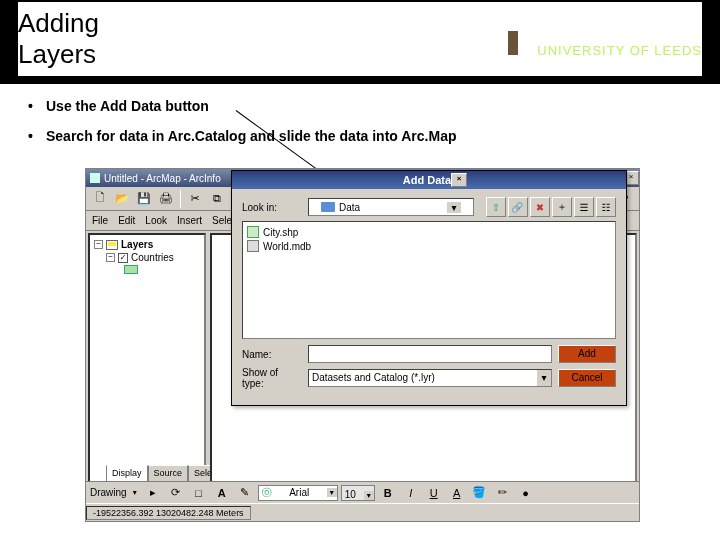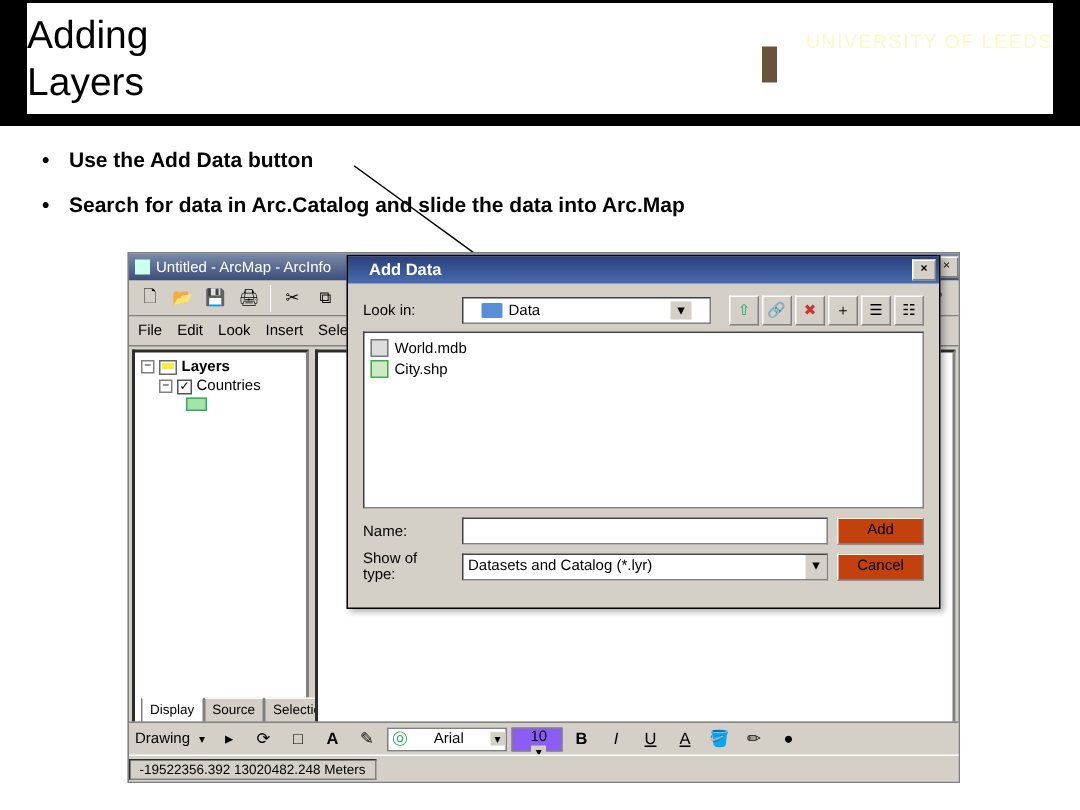--- a/index.html
+++ b/index.html
@@ -25,23 +25,23 @@
     bottom: 8px;
     font-size: 26px;
     padding: 6px 540px 6px 0;
     width: 684px;
   }
   .uni-brand {
     position: absolute;
     right: 18px;
     top: 20px;
     display: flex;
-    align-items: flex-start;
+    align-items: flex-end;
     gap: 10px;
-    color: #fef9c3;
+    color: #bef264;
   }
   .uni-logo {
     width: 28px;
     height: 38px;
     background: #fff;
     display: flex;
     align-items: flex-end;
     justify-content: center;
     padding-bottom: 3px;
   }
@@ -201,21 +201,21 @@
     font-size: 8px;
     line-height: 6px;
     text-align: center;
   }
   .layers-icon { width: 12px; height: 10px; background: #fff; border: 1px solid #666; position: relative; }
   .layers-icon::before { content:""; position:absolute; left:1px; top:1px; width:8px; height:4px; background:#ffeb3b; }
   .chk { width: 10px; height: 10px; border: 1px solid #555; background: #fff; font-size: 8px; line-height: 8px; text-align: center; }
   .poly-swatch { width: 14px; height: 9px; background: #a7e3a7; border: 1px solid #3a6; margin-left: 30px; }
   .toc-tabs {
     position: absolute;
-    bottom: 0; left: 4px; right: 0;
+    bottom: 0; left: 16px; right: 0;
     height: 18px;
     display: flex;
     font-size: 9px;
   }
   .toc-tab {
     border: 1px solid #808080;
     border-top-color: #fff;
     background: #d4d0c8;
     padding: 2px 5px;
   }
@@ -235,21 +235,21 @@
     background: #d4d0c8;
     border: 1px solid #000;
     box-shadow: 2px 2px 4px rgba(0,0,0,0.3);
   }
   .dlg-title {
     height: 18px;
     background: linear-gradient(#2a3f7a, #4a6db0);
     color: #fff;
     display: flex;
     align-items: center;
-    justify-content: space-between;
+    justify-content: center;
     padding: 0 2px 0 14px;
     font-size: 11px;
     font-weight: bold;
   }
   .dlg-body {
     padding: 8px 10px;
     font-size: 10px;
   }
   .dlg-row {
     display: flex;
@@ -354,27 +354,26 @@
     width: 80px; height: 16px;
     background: #fff;
     border: 1px solid #808080;
     padding-left: 3px;
     display: flex;
     align-items: center;
     justify-content: space-between;
   }
   .size-combo {
     width: 34px; height: 16px;
-    background: #8b5cf6;
+    background: #e5e5e5;
     border: 1px solid #808080;
     padding-left: 3px;
     display: flex;
-    align-items: center;
+    align-items: flex-end;
     justify-content: space-between;
-    flex-direction: column;
   }
   .small-dd { width: 10px; text-align: center; background: #d4d0c8; font-size: 8px; }
 </style>
 </head>
 <body>
 
 <div class="title-band">
   <div class="title-text">Adding Layers</div>
   <div class="uni-brand">
     <div class="uni-logo">
@@ -480,26 +479,26 @@
           <div class="dlg-ibtn" style="color:#1a6;">⇧</div>
           <div class="dlg-ibtn">🔗</div>
           <div class="dlg-ibtn" style="color:#c33;">✖</div>
           <div class="dlg-ibtn">＋</div>
           <div class="dlg-ibtn">☰</div>
           <div class="dlg-ibtn">☷</div>
         </div>
       </div>
       <div class="file-list">
         <div class="file-row">
+          <div class="shp-icon"></div>
+          <span>City.shp</span>
+        </div>
+        <div class="file-row">
           <div class="mdb-icon"></div>
           <span>World.mdb</span>
-        </div>
-        <div class="file-row">
-          <div class="shp-icon"></div>
-          <span>City.shp</span>
         </div>
       </div>
       <div class="dlg-row" style="margin-top:6px;">
         <div class="dlg-lbl">Name:</div>
         <div class="dlg-text"></div>
         <div class="dlg-btn">Add</div>
       </div>
       <div class="dlg-row">
         <div class="dlg-lbl">Show of type:</div>
         <div class="dlg-text" style="display:flex;justify-content:space-between;">

